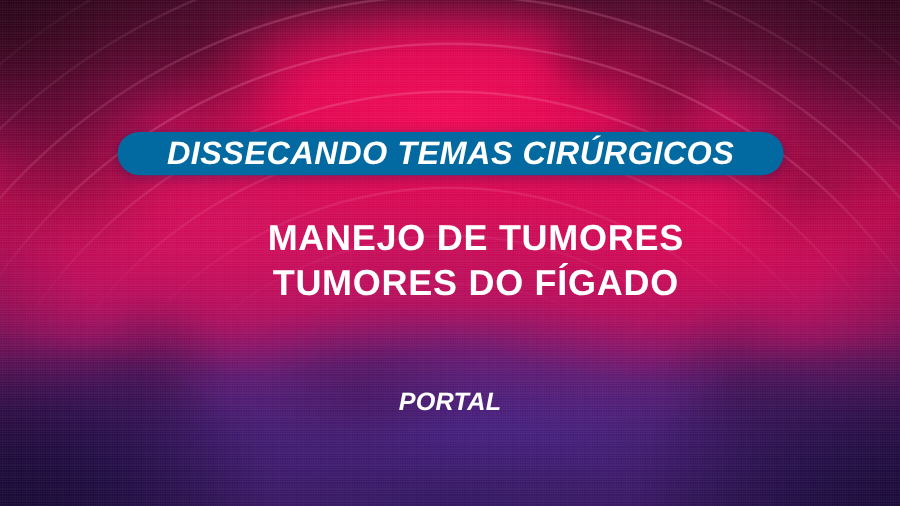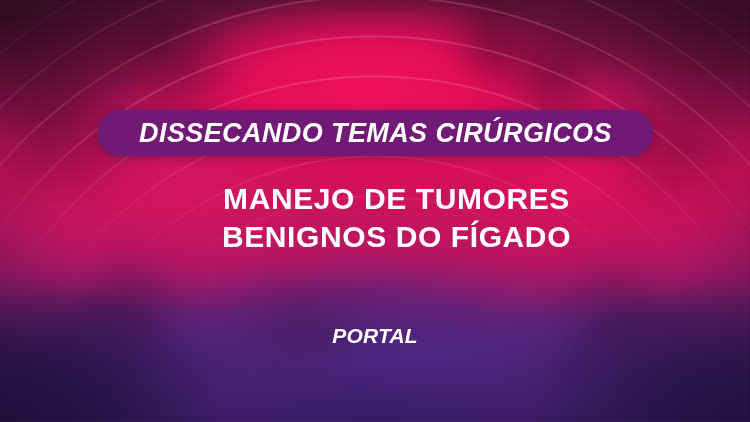--- a/index.html
+++ b/index.html
@@ -89,23 +89,23 @@
     display: flex;
     flex-direction: column;
     align-items: center;
   }
 
   #series-badge {
     position: absolute;
     left: 98px;
     top: 110px;
     width: 555px;
-    height: 46px;
+    height: 36px;
     border-radius: 23px;
-    background: #701a75;
+    background: #0369a1;
     display: flex;
     align-items: center;
     justify-content: center;
     box-shadow: 0 2px 10px rgba(10,20,70,.35);
   }
   #series-badge-label {
     color: #ffffff;
     font-size: 27px;
     font-weight: 700;
     font-style: italic;
@@ -183,21 +183,21 @@
   <div class="bg-layer" id="bg-grain"></div>
 
   <div id="content">
 
     <div id="series-badge">
       <span id="series-badge-label">DISSECANDO TEMAS CIRÚRGICOS</span>
     </div>
 
     <div id="headline">
       <span class="hl-line">MANEJO DE TUMORES</span>
-      <span class="hl-line">BENIGNOS DO FÍGADO</span>
+      <span class="hl-line">TUMORES DO FÍGADO</span>
     </div>
 
     <div id="brand-logo">
       <span id="brand-portal">PORTAL</span>
     </div>
 
   </div>
 </div>
 
 </body></html>

